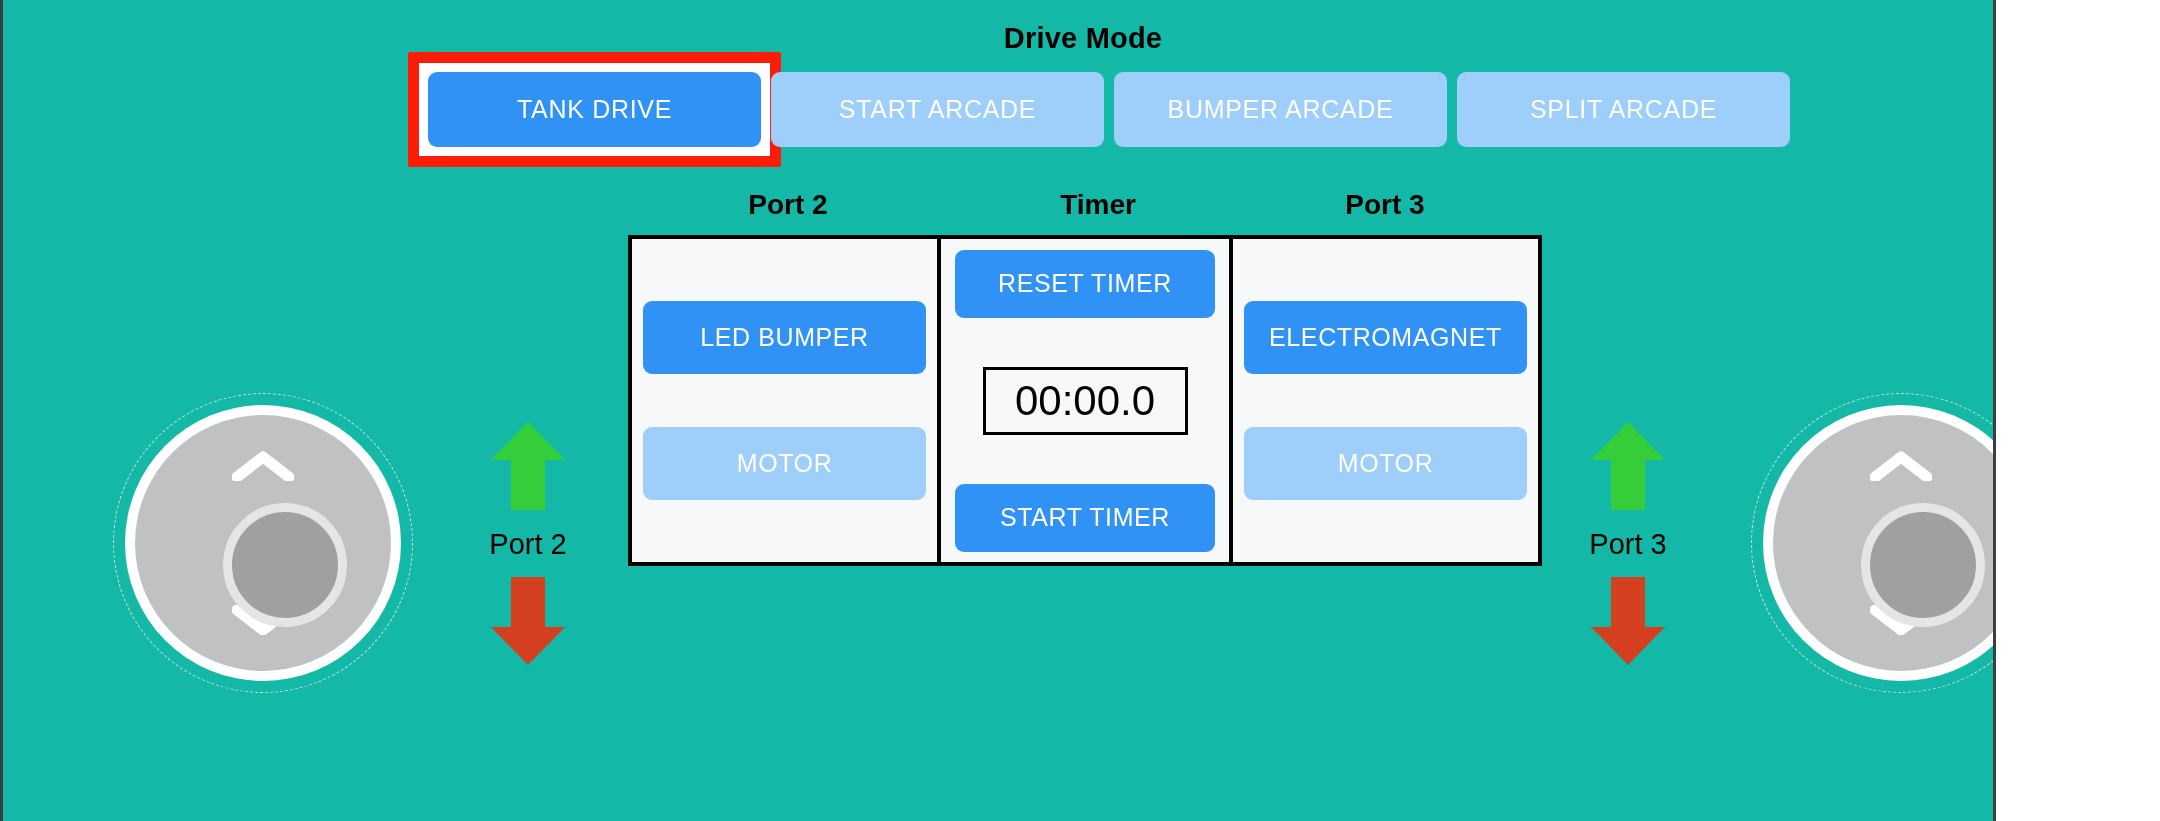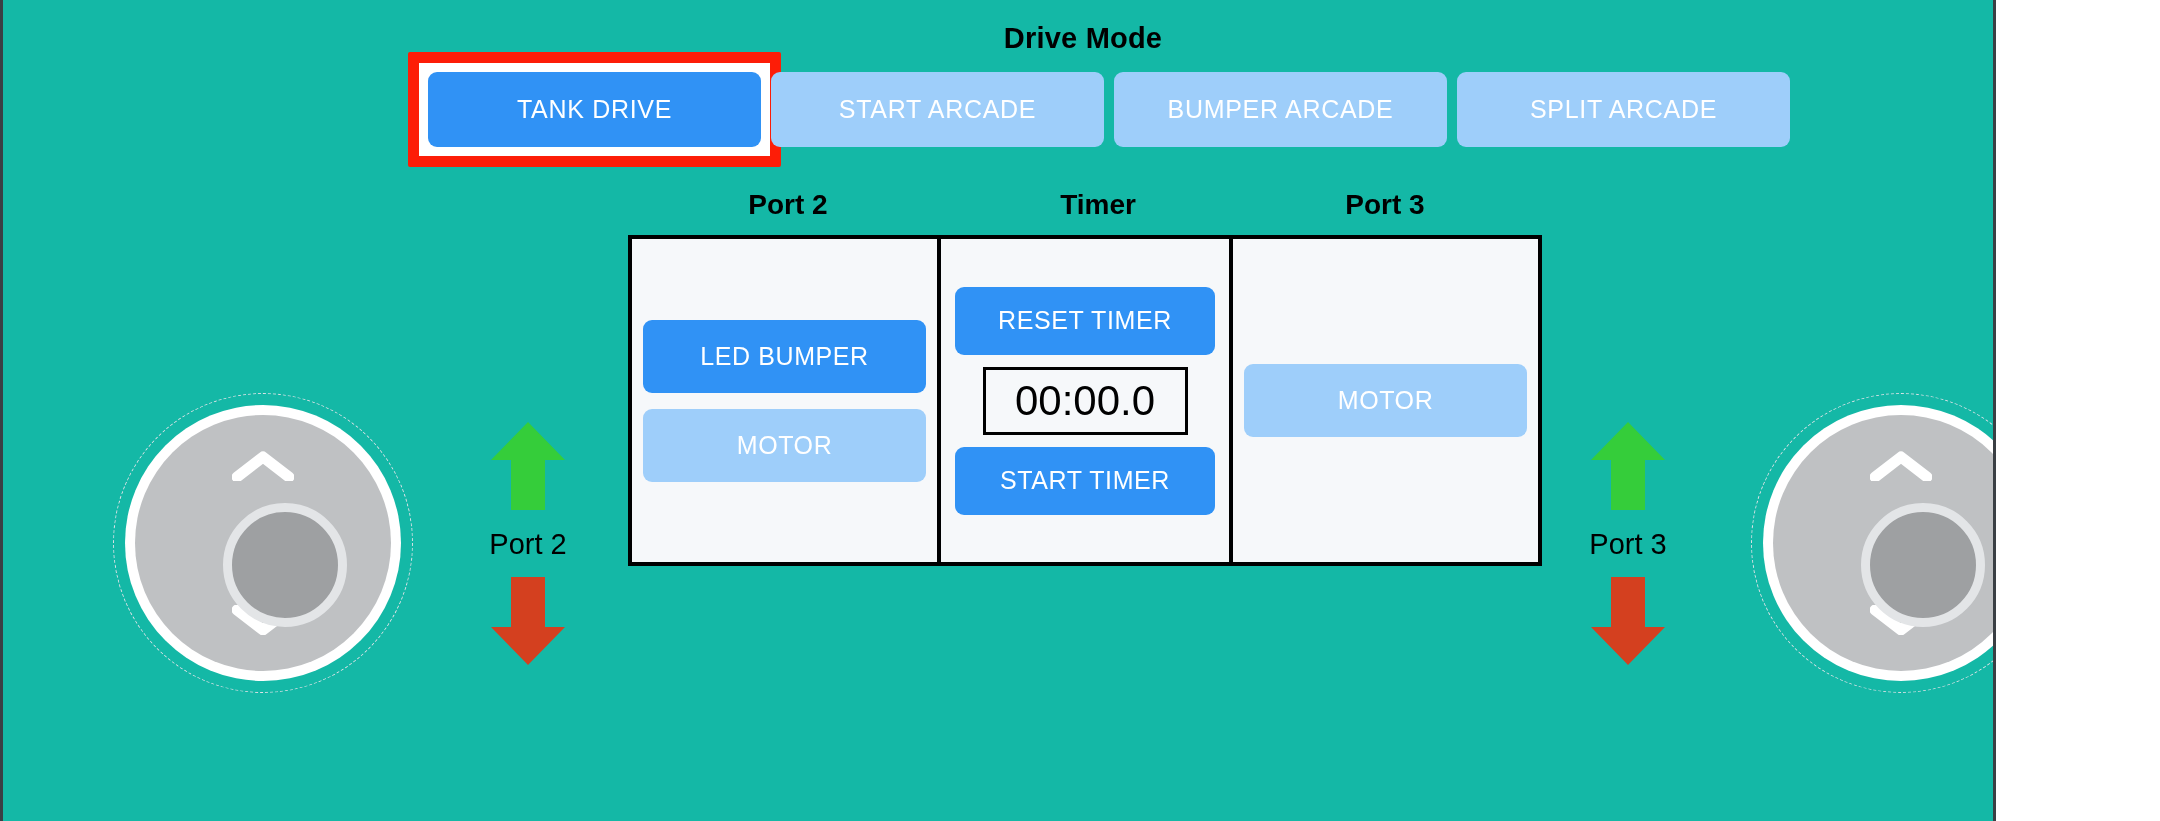--- a/index.html
+++ b/index.html
@@ -95,20 +95,21 @@
     box-sizing: border-box;
   }
   .panel {
     box-sizing: border-box;
     border: 4px solid #000000;
     background: #f6f8fa;
     display: flex;
     flex-direction: column;
     align-items: center;
     justify-content: center;
+    gap: 37px;
   }
   .panel.port { width: 313px; }
   .panel.timer { width: 288px; border-left: none; border-right: none; }
   .panel.port.right { border-left: 4px solid #000000; }
 
   .panel-btn {
     width: 283px;
     height: 73px;
     border-radius: 9px;
     border: none;
@@ -244,20 +245,21 @@
       <button class="panel-btn muted">MOTOR</button>
     </div>
 
     <div class="panel timer">
       <button class="panel-btn timer-btn">RESET TIMER</button>
       <div class="timer-display">00:00.0</div>
       <button class="panel-btn timer-btn">START TIMER</button>
     </div>
 
     <div class="panel port right">
+      <button class="panel-btn">ELECTROMAGNET</button>
       <button class="panel-btn muted">MOTOR</button>
     </div>
 
   </div>
 
   <div class="joystick" id="joy-left">
     <div class="joy-outer"></div>
     <div class="joy-ring"></div>
     <div class="joy-pad">
       <div class="joy-chev up">

